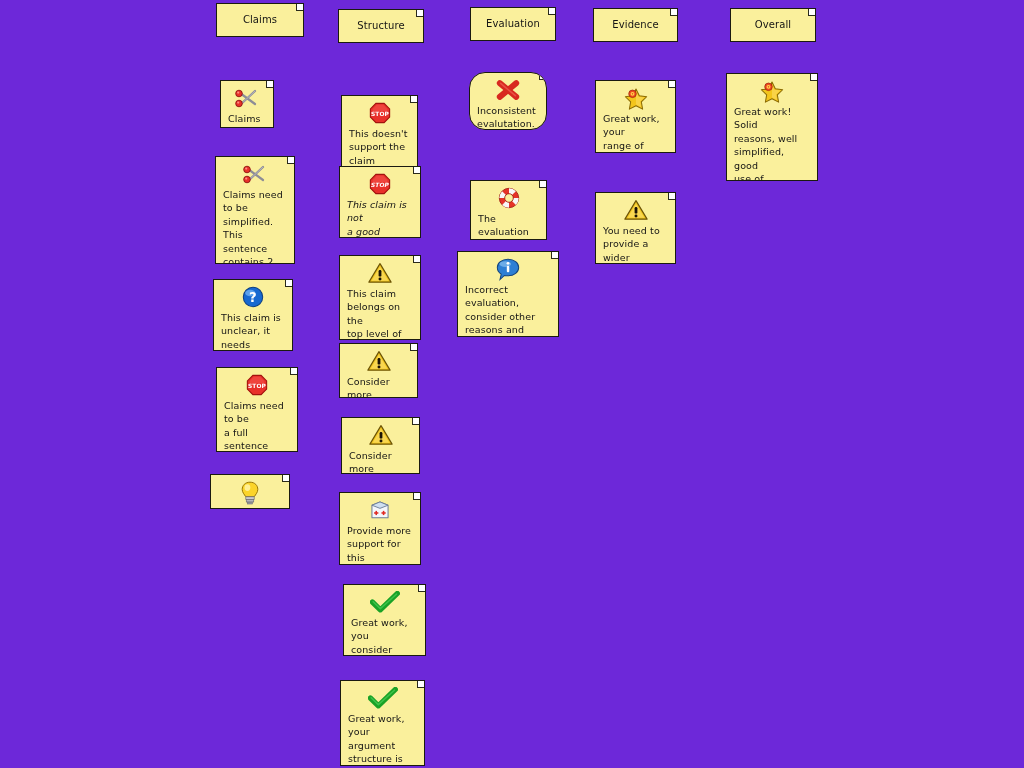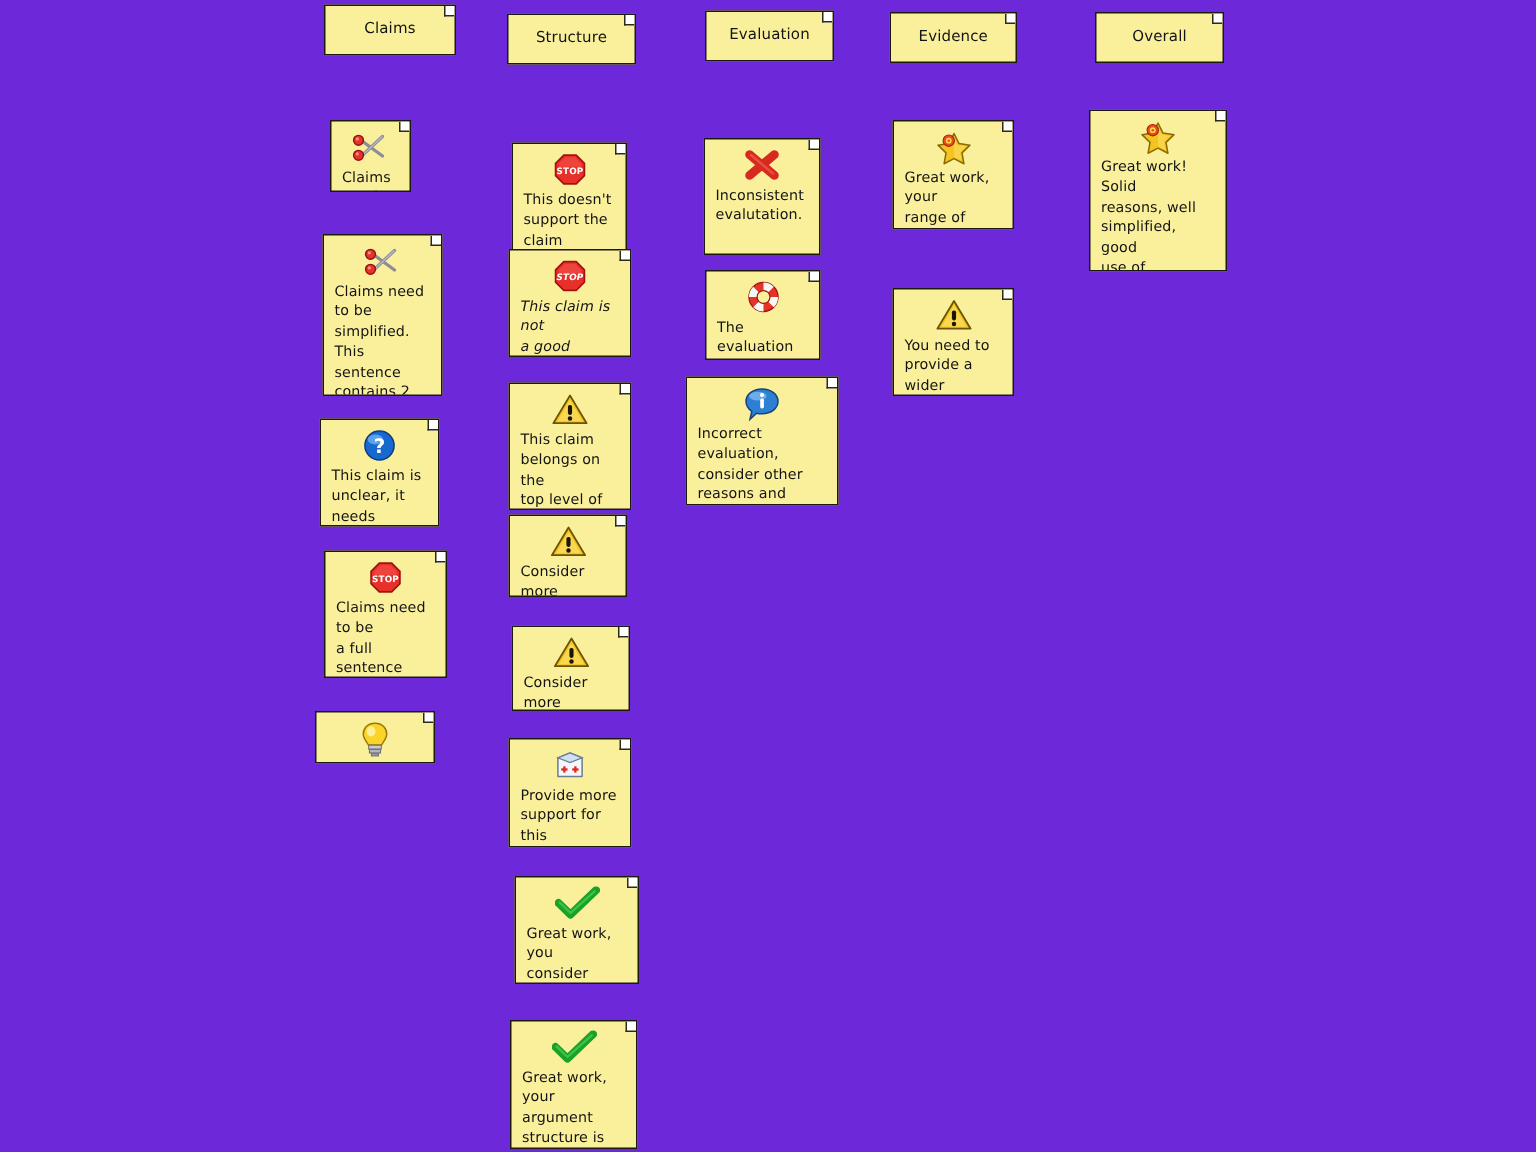--- a/index.html
+++ b/index.html
@@ -233,21 +233,21 @@
           <path d="M3.4 11.2 L11 18.6 L28.2 3.2" stroke="#4fd35c" stroke-width="1.7" fill="none" stroke-linecap="round" stroke-linejoin="round" opacity="0.65"></path>
         </svg></span>
       <span class="note-text">Great work, your
 argument
 structure is well
 formed.</span>
     </div>
     <div class="note header" style="left: 470px; top: 7px; width: 86px; height: 34px;">
       <span class="note-text">Evaluation</span>
     </div>
-    <div class="note" style="left: 469px; top: 92px; width: 78px; height: 78px;">
+    <div class="note" style="left: 469px; top: 72px; width: 78px; height: 58px; border-radius: 16px;">
       <span class="note-icon"><svg width="26" height="22" viewBox="0 0 28 24">
           <g stroke="#d8291f" stroke-width="6.4" stroke-linecap="round">
             <path d="M5 4.5 L23 19.5"></path>
             <path d="M23 4.5 L5 19.5"></path>
           </g>
           <g stroke="#f4695c" stroke-width="1.8" stroke-linecap="round" opacity="0.6">
             <path d="M6 4.8 L22 18.2"></path>
           </g>
         </svg></span>
       <span class="note-text">Inconsistent

